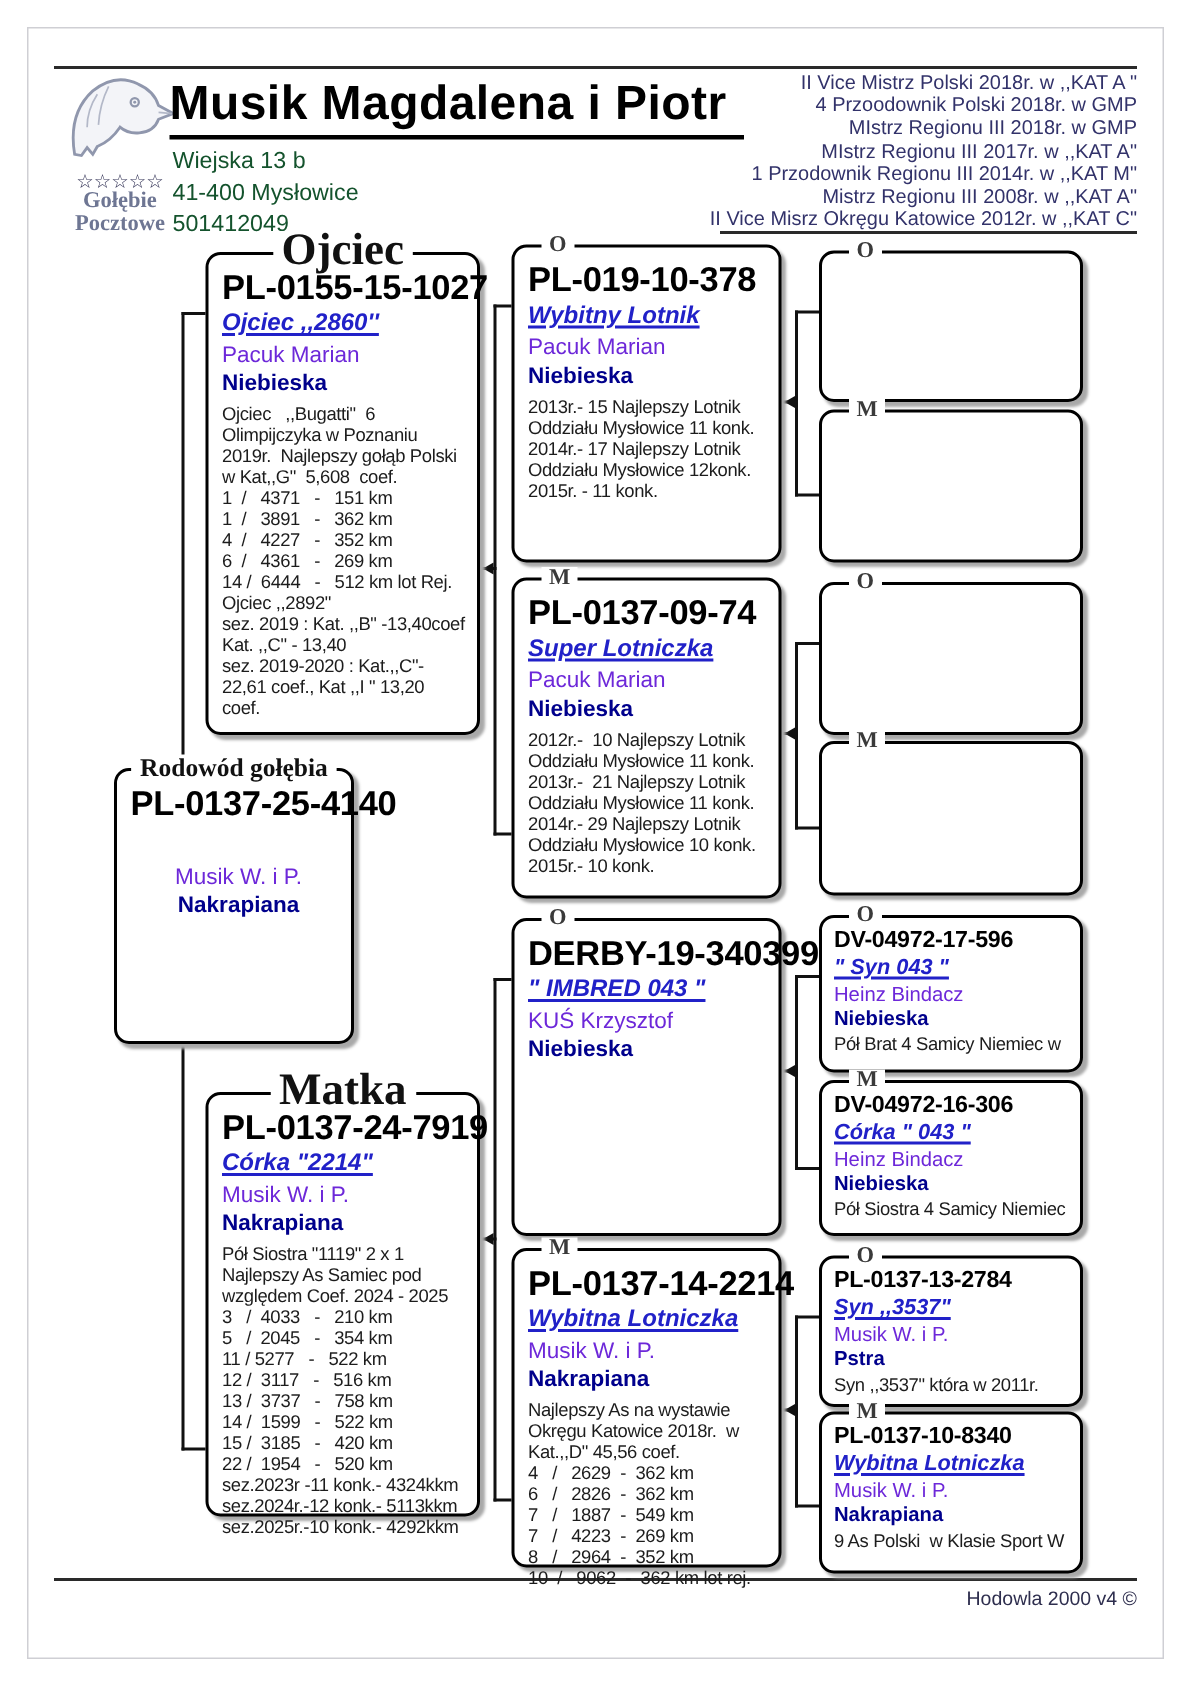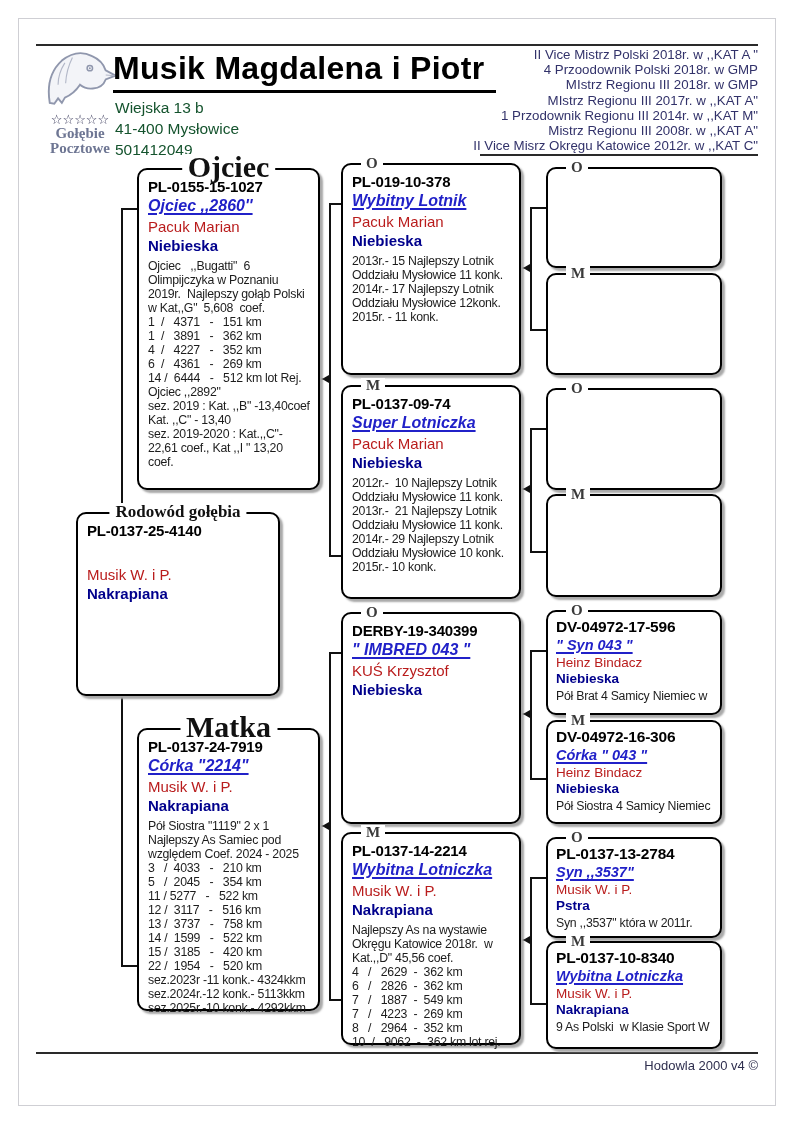--- a/index.html
+++ b/index.html
@@ -19,25 +19,25 @@
         line-height:15.2px;color:#32326a;white-space:pre;}
   
   .box{position:absolute;background:#fff;border:2px solid #000;border-radius:10px;
        box-shadow:3px 3px 2px #a9a9a9;z-index:2;box-sizing:border-box;}
   .tab{position:absolute;background:#fff;font-family:"Liberation Serif",serif;font-weight:bold;
        white-space:nowrap;padding:0 6px;color:#111;}
   .tab.big{font-size:30px;line-height:26px;top:-16px;left:50%;transform:translateX(-50%);}
   .tab.mid{font-size:17px;line-height:17px;top:-11px;left:50%;transform:translateX(-50%);}
   .tab.om{font-size:15px;line-height:14px;top:-9px;left:18px;color:#3a3a3a;padding:0 5px;}
   .bi{padding:8px 3px 4px 9px;}
-  .ring{font-size:15px;font-weight:bold;color:#000;letter-spacing:-.2px;white-space:nowrap;}
+  .ring{font-size:23px;font-weight:bold;color:#000;letter-spacing:-.2px;white-space:nowrap;}
   .pname{font-size:16px;font-weight:bold;font-style:italic;color:#2121c8;
          text-decoration:underline;text-decoration-thickness:2px;text-underline-offset:2px;
          margin-top:2px;white-space:nowrap;}
-  .owner{font-size:15px;color:#b91c1c;margin-top:3px;white-space:nowrap;}
+  .owner{font-size:15px;color:#6d28d9;margin-top:3px;white-space:nowrap;}
   .breed{font-size:15px;font-weight:bold;color:#00008c;margin-top:2px;white-space:nowrap;}
   .notes{font-size:12.3px;line-height:14px;letter-spacing:-.25px;color:#1c1c1c;margin-top:5px;
          white-space:pre;overflow:hidden;}
   .box.sm .bi{padding:6px 3px 3px 8px;}
   .box.sm .ring{font-size:15.5px;}
   .box.sm .pname{font-size:14.5px;margin-top:1px;}
   .box.sm .owner{font-size:13.5px;margin-top:2px;}
   .box.sm .breed{font-size:13.5px;margin-top:1px;}
   .box.sm .notes{margin-top:3px;}
   .subject-gap{height:24px;}
@@ -149,21 +149,21 @@
 14 /  6444   -   512 km lot Rej.
 Ojciec ,,2892"
 sez. 2019 : Kat. ,,B" -13,40coef
 Kat. ,,C" - 13,40
 sez. 2019-2020 : Kat.,,C"-
 22,61 coef., Kat ,,I " 13,20
 coef.</div>
     </div>
   </div>
 
-  <div class="box" style="left:76px;top:512px;width:204px;height:184px;">
+  <div class="box" style="left:76px;top:512px;width:160px;height:184px;text-align:center;">
     <span class="tab mid">Rodowód gołębia</span>
     <div class="bi">
       <div class="ring">PL-0137-25-4140</div>
       <div class="subject-gap"></div>
       <div class="owner">Musik W. i P.</div>
       <div class="breed">Nakrapiana</div>
     </div>
   </div>
 
   <div class="box" style="left:137px;top:728px;width:183px;height:283px;">

